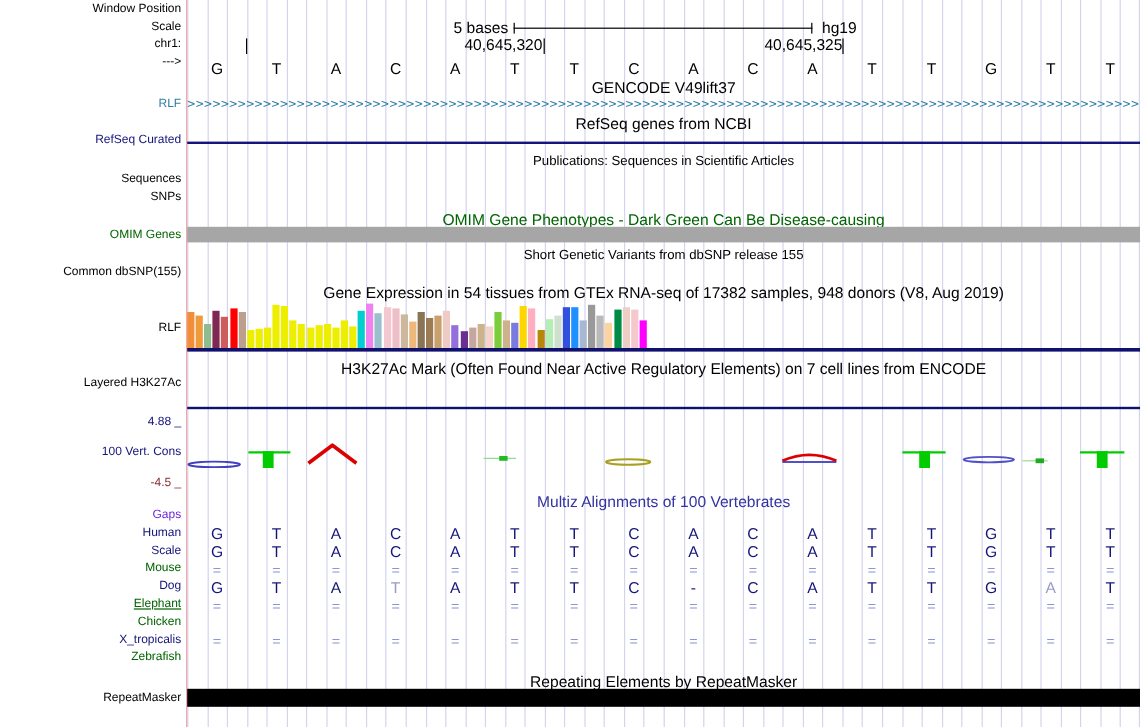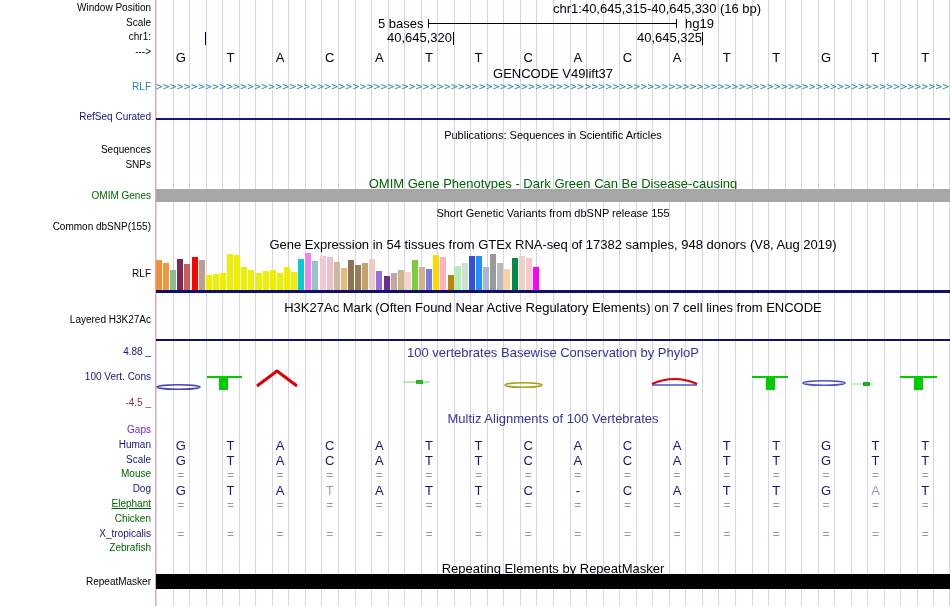--- a/index.html
+++ b/index.html
@@ -83,21 +83,20 @@
       <div class="gridline" style="left: 867.292px; background: rgb(212, 212, 238);"></div>
       <div class="gridline" style="left: 883.833px; background: rgb(212, 212, 238);"></div>
       <div class="gridline" style="left: 900.375px; background: rgb(212, 212, 238);"></div>
       <div class="gridline" style="left: 916.917px; background: rgb(212, 212, 238);"></div>
       <div class="gridline" style="left: 933.458px; background: rgb(212, 212, 238);"></div>
       <div class="gridline" style="left: 949px; background: rgb(212, 212, 238);"></div>
     </div>
   <div class="salmon"></div>
 
   <div class="lbl" style="top:8px">Window Position</div>
-  <div class="htext" style="left:553px;top:8px">chr1:40,645,315-40,645,330 (16 bp)</div>
 
   <div class="lbl" style="top:23px">Scale</div>
   <div class="htext" style="left:378px;top:23px">5 bases</div>
   <div class="hbar" style="left:428px;top:23px;width:249px;height:1px;background:#000"></div>
   <div class="vline" style="left:428px;top:19px;height:9px"></div>
   <div class="vline" style="left:676px;top:19px;height:9px"></div>
   <div class="htext" style="left:685px;top:23px">hg19</div>
 
   <div class="lbl" style="top:37px">chr1:</div>
   <div class="vline" style="left:205px;top:32px;height:13px"></div>
@@ -123,20 +122,21 @@
       <span class="base" style="left: 776.312px; top: 57px;">T</span>
       <span class="base" style="left: 825.938px; top: 57px;">G</span>
       <span class="base" style="left: 875.562px; top: 57px;">T</span>
       <span class="base" style="left: 925.188px; top: 57px;">T</span>
     </div>
 
   <div class="title" style="top:73px">GENCODE V49lift37</div>
   <div class="lbl teal" style="top:87px">RLF</div>
   <div class="chevrons" id="chevron-row">&gt;&gt;&gt;&gt;&gt;&gt;&gt;&gt;&gt;&gt;&gt;&gt;&gt;&gt;&gt;&gt;&gt;&gt;&gt;&gt;&gt;&gt;&gt;&gt;&gt;&gt;&gt;&gt;&gt;&gt;&gt;&gt;&gt;&gt;&gt;&gt;&gt;&gt;&gt;&gt;&gt;&gt;&gt;&gt;&gt;&gt;&gt;&gt;&gt;&gt;&gt;&gt;&gt;&gt;&gt;&gt;&gt;&gt;&gt;&gt;&gt;&gt;&gt;&gt;&gt;&gt;&gt;&gt;&gt;&gt;&gt;&gt;&gt;&gt;&gt;&gt;&gt;&gt;&gt;&gt;&gt;&gt;&gt;&gt;&gt;&gt;&gt;&gt;&gt;&gt;&gt;&gt;&gt;&gt;&gt;&gt;&gt;&gt;&gt;&gt;&gt;&gt;&gt;&gt;&gt;&gt;&gt;&gt;&gt;&gt;&gt;&gt;&gt;&gt;&gt;&gt;&gt;&gt;&gt;&gt;</div>
 
+  <div class="title" style="top:103px">RefSeq genes from NCBI</div>
   <div class="lbl navy" style="top:117px">RefSeq Curated</div>
   <div class="hbar" style="left:156px;top:118px;width:794px;height:1.5px;background:#14147a"></div>
 
   <div class="title small" style="top:135px">Publications: Sequences in Scientific Articles</div>
   <div class="lbl" style="top:150px">Sequences</div>
   <div class="lbl" style="top:165px">SNPs</div>
 
   <div class="title green" style="top:183px">OMIM Gene Phenotypes - Dark Green Can Be Disease-causing</div>
   <div class="lbl green" style="top:196px">OMIM Genes</div>
   <div class="hbar" style="left:156px;top:189px;width:794px;height:13px;background:#a6a6a6"></div>
@@ -201,21 +201,20 @@
       <div class="gtexbar" style="left: 518.667px; width: 6.01111px; top: 256px; height: 35px; background: rgb(239, 207, 197);"></div>
       <div class="gtexbar" style="left: 525.778px; width: 6.01111px; top: 258px; height: 33px; background: rgb(244, 200, 204);"></div>
       <div class="gtexbar" style="left: 532.889px; width: 6.01111px; top: 267px; height: 24px; background: rgb(255, 0, 255);"></div>
     </div>
   <div class="hbar" style="left:156px;top:290px;width:794px;height:3px;background:#10106e"></div>
 
   <div class="title" style="top:307px">H3K27Ac Mark (Often Found Near Active Regulatory Elements) on 7 cell lines from ENCODE</div>
   <div class="lbl" style="top:320px">Layered H3K27Ac</div>
   <div class="hbar" style="left:156px;top:339px;width:794px;height:2px;background:#10106e"></div>
 
-  <div class="title navyTitle" style="top:352px">100 vertebrates Basewise Conservation by PhyloP</div>
   <div class="lbl navy" style="top:352px">4.88 _</div>
   <div class="lbl navy" style="top:377px">100 Vert. Cons</div>
   <div class="lbl maroon" style="top:403px">-4.5 _</div>
   <svg class="cons" id="cons-svg" width="950" height="606">
       <ellipse cx="178.5" cy="387" rx="21.5" ry="2.3" fill="none" stroke="#4040c0" stroke-width="1.6"></ellipse>
       <line x1="207" y1="377" x2="242" y2="377" stroke="#00cc00" stroke-width="2"></line>
       <rect x="219" y="376" width="9" height="14" fill="#00cc00"></rect>
       <polyline points="257,386 277,371 297,386" fill="none" stroke="#dd0000" stroke-width="3" stroke-linejoin="round"></polyline>
       <line x1="403" y1="382" x2="430" y2="382" stroke="#8ede8e" stroke-width="1.2"></line>
       <rect x="416" y="380" width="7" height="4" fill="#22bb22"></rect>

